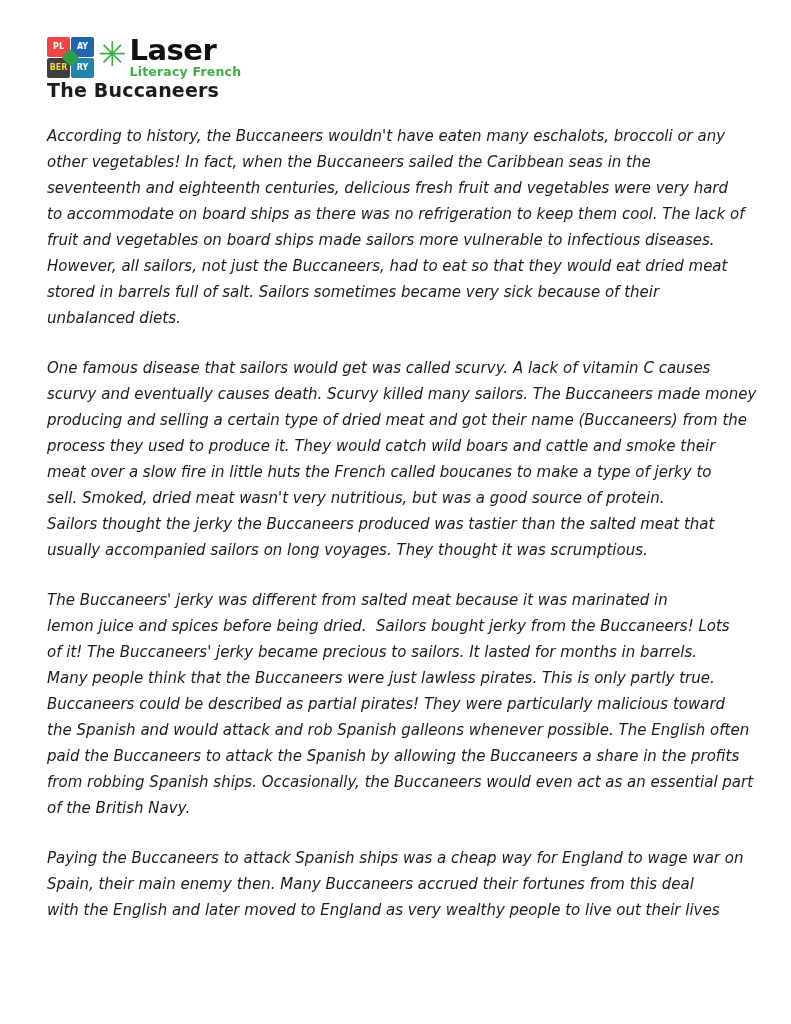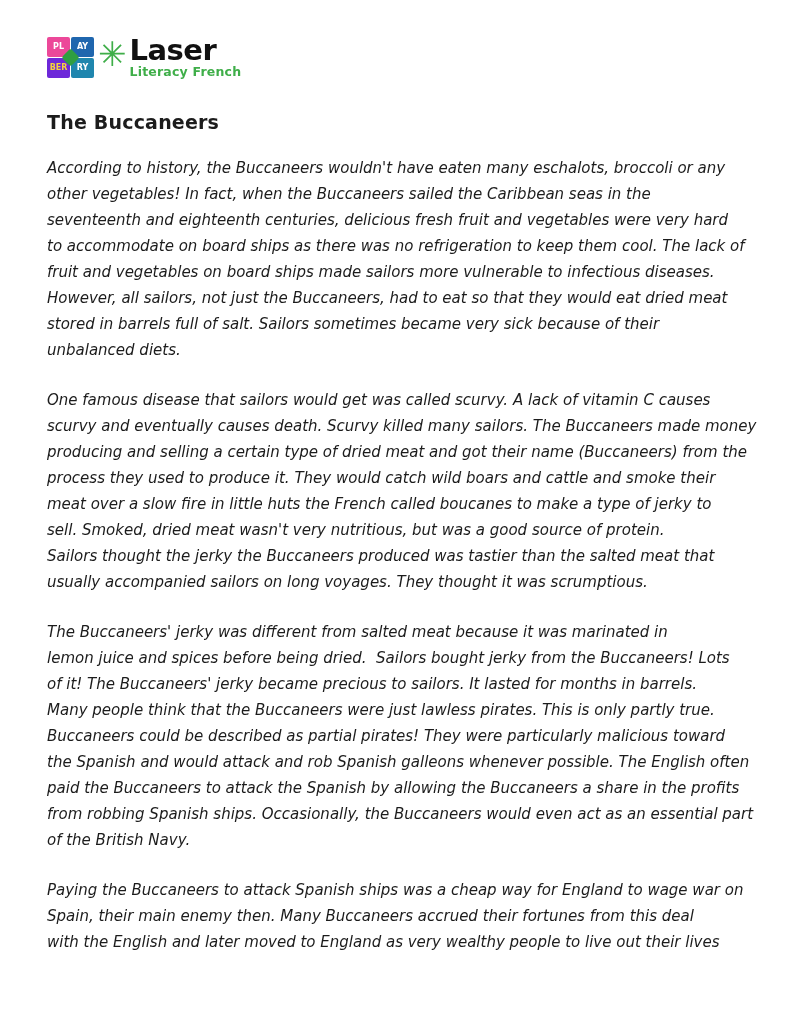--- a/index.html
+++ b/index.html
@@ -90,21 +90,20 @@
     letter-spacing: -3px;
     color: #111111;
     line-height: 0.95;
     margin-left: 1px;
   }
   
   .doc-title {
     font-size: 19px;
     font-weight: bold;
     padding: 0 47px;
-    margin-top: 32px;
     letter-spacing: 0.2px;
   }
   .doc-body {
     padding: 0 36px 0 47px;
     margin-top: 22px;
     font-size: 15px;
     line-height: 26px;
     font-style: italic;
   }
   .doc-body p {
@@ -122,23 +121,23 @@
 </style>
 </head>
 <body>
 
 <div class="page">
 
   <div class="header">
 
     <div class="logo">
       <div class="puzzle">
-        <div class="puzzle-piece" style="background-color: #ec4899;">PL</div>
+        <div class="puzzle-piece" style="background-color: #ef4444;">PL</div>
         <div class="puzzle-piece" style="background-color: rgb(31, 102, 174);">AY</div>
-        <div class="puzzle-piece ber" style="background-color: #6d28d9;">BER</div>
+        <div class="puzzle-piece ber" style="background-color: #404040;">BER</div>
         <div class="puzzle-piece" style="background-color: rgb(31, 134, 174);">RY</div>
         <div class="puzzle-knob" style="background-color: rgb(47, 158, 65);"></div>
       </div>
       <div class="starburst" style="color: rgb(63, 174, 73);">✳</div>
       <div class="brand-col">
         <div class="brand-name">Laser</div>
         <div class="brand-subtitle" style="color: rgb(63, 174, 73);">Literacy French</div>
       </div>
     </div>
   </div>

